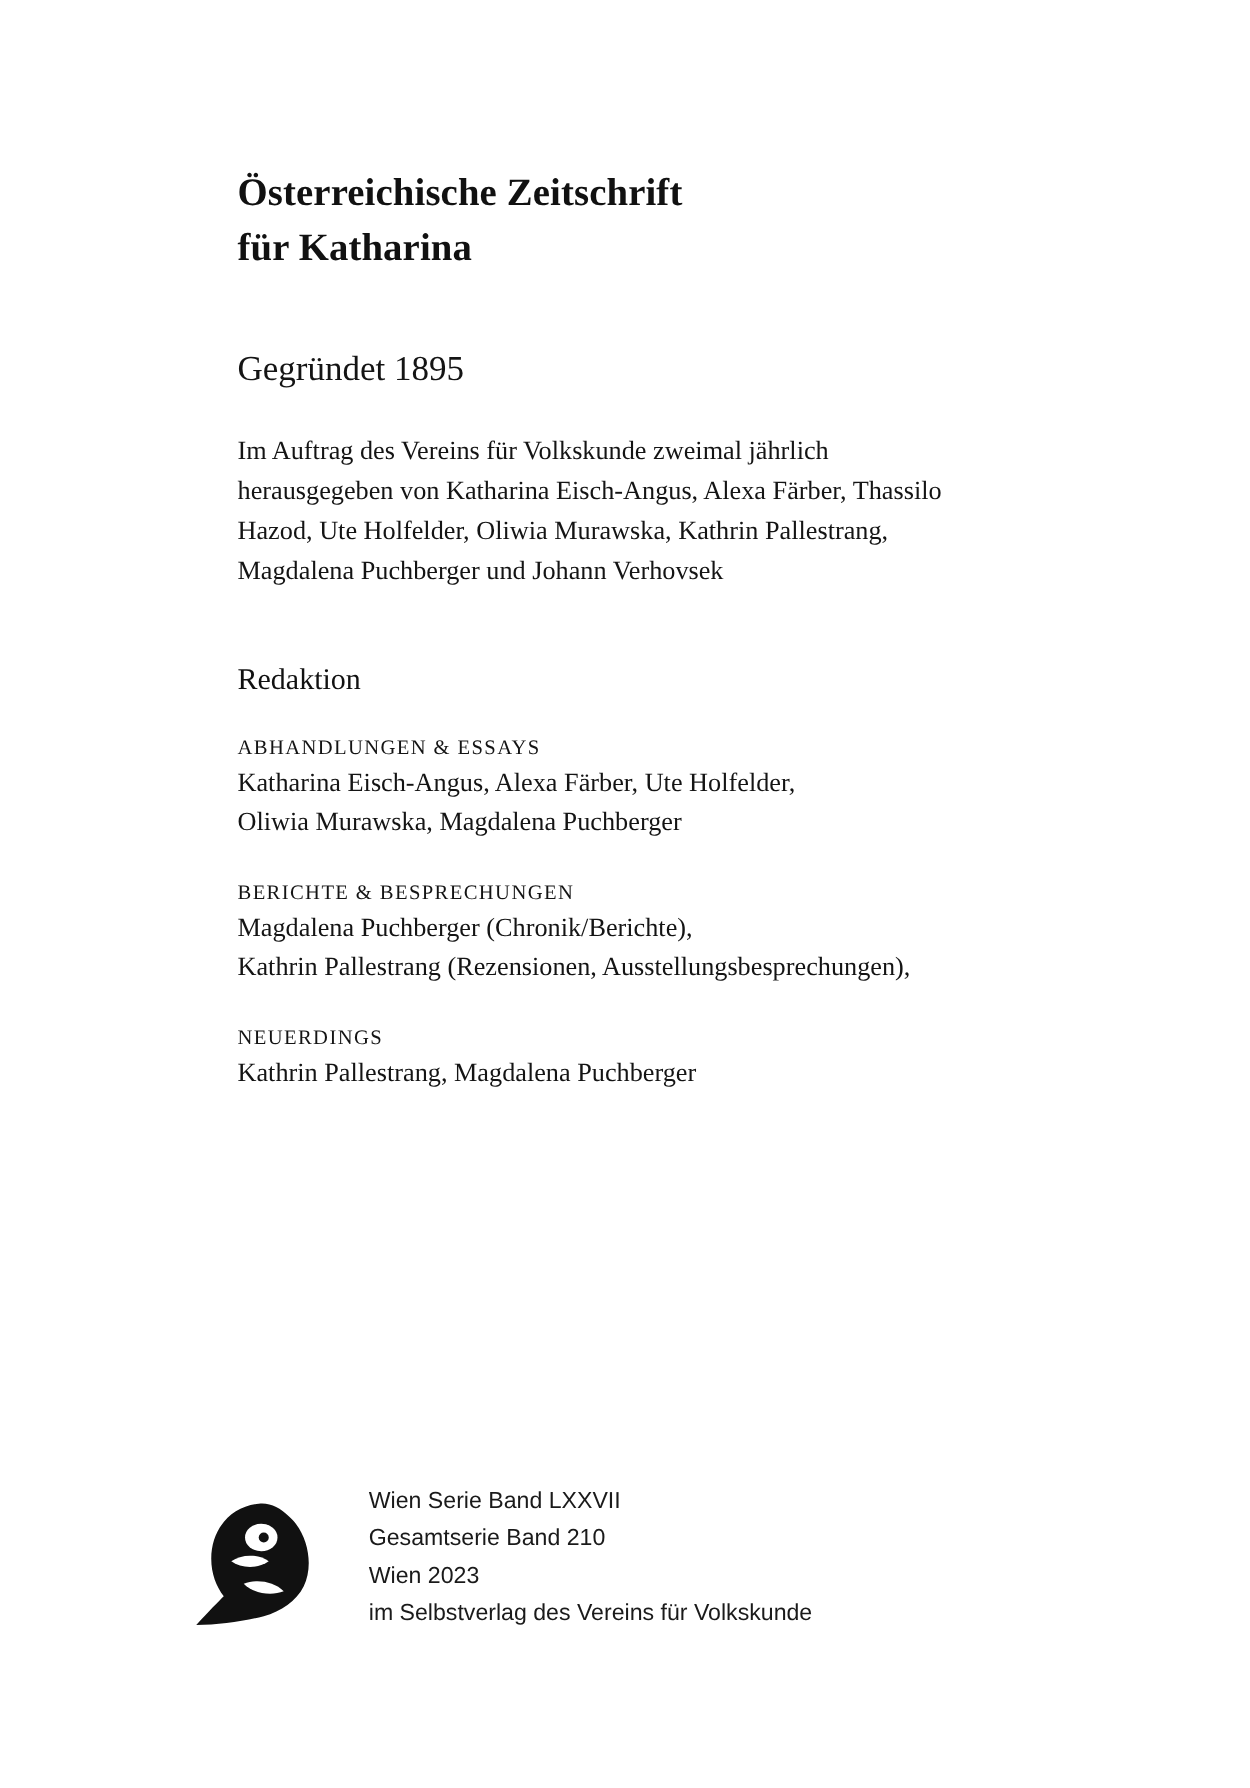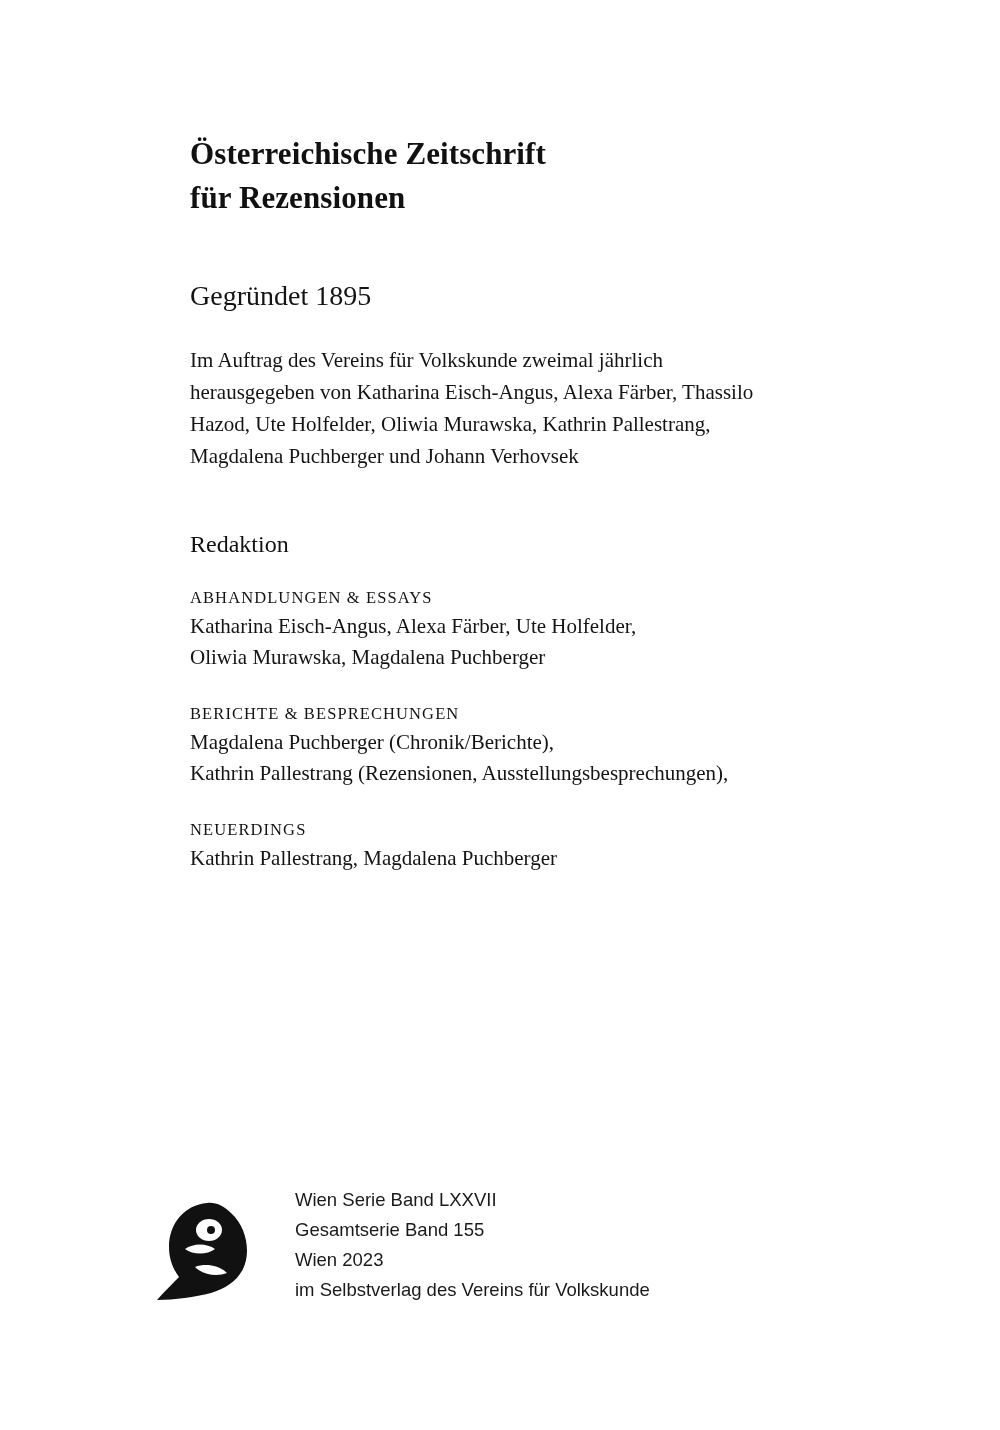--- a/index.html
+++ b/index.html
@@ -107,21 +107,21 @@
 </style>
 </head>
 <body>
 
 <div class="page">
 
   <div class="content">
 
     <h1 class="journal-title">
       <span>Österreichische Zeitschrift</span><br>
-      <span>für Rezensionen</span>
+      <span>für Katharina</span>
     </h1>
 
     <div class="founded">Gegründet 1895</div>
 
     <div class="commission">Im Auftrag des Vereins für Volkskunde zweimal jährlich herausgegeben von Katharina Eisch-Angus, Alexa Färber, Thassilo Hazod, Ute Holfelder, Oliwia Murawska, Kathrin Pallestrang, Magdalena Puchberger und Johann Verhovsek</div>
 
     <div class="section-heading">Redaktion</div>
 
     <div class="block">
       <div class="smallcaps">ABHANDLUNGEN &amp; ESSAYS</div>
@@ -164,18 +164,18 @@
         <path d="M40 70 C50 66, 64 68, 72 76 C62 80, 48 78, 40 70 Z"></path>
       </g>
       <g fill="#111111">
         <circle cx="56" cy="33" r="4"></circle>
       </g>
     </svg>
   </div>
 
   <div class="colophon">
     <div>Wien Serie Band LXXVII</div>
-    <div>Gesamtserie Band 155</div>
+    <div>Gesamtserie Band 210</div>
     <div>Wien 2023</div>
     <div>im Selbstverlag des Vereins für Volkskunde</div>
   </div>
 
 </div>
 
 </body></html>

